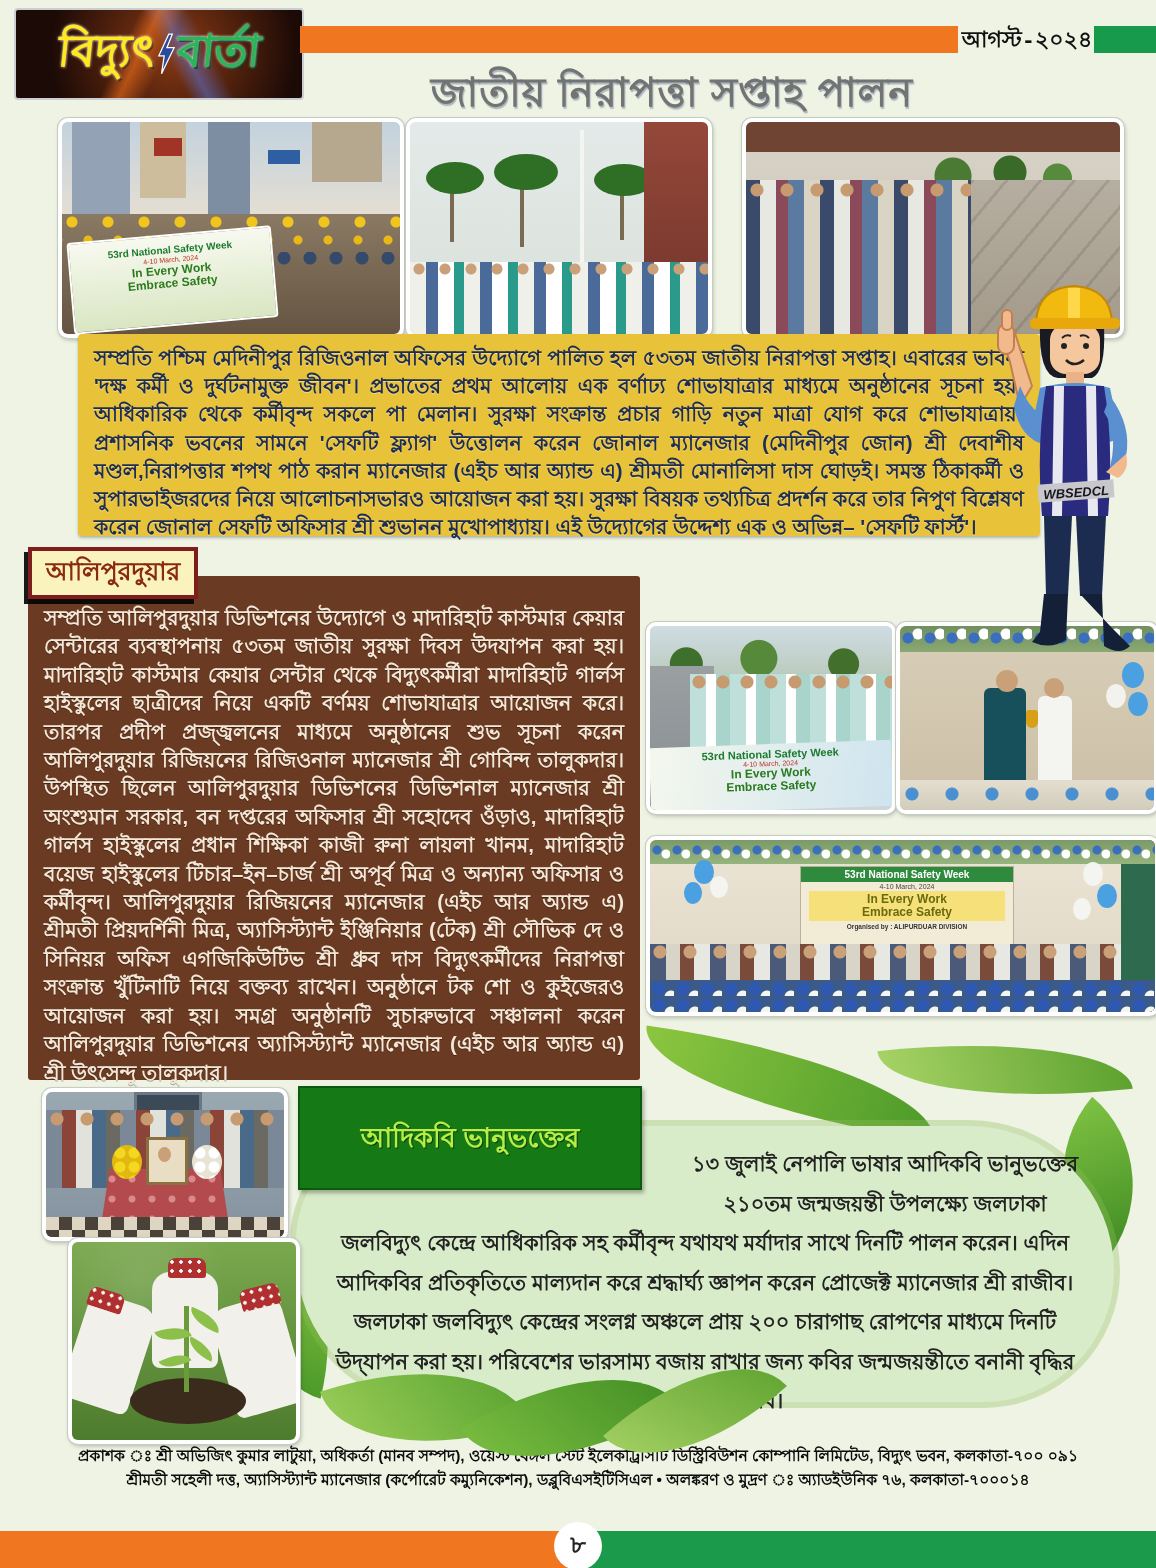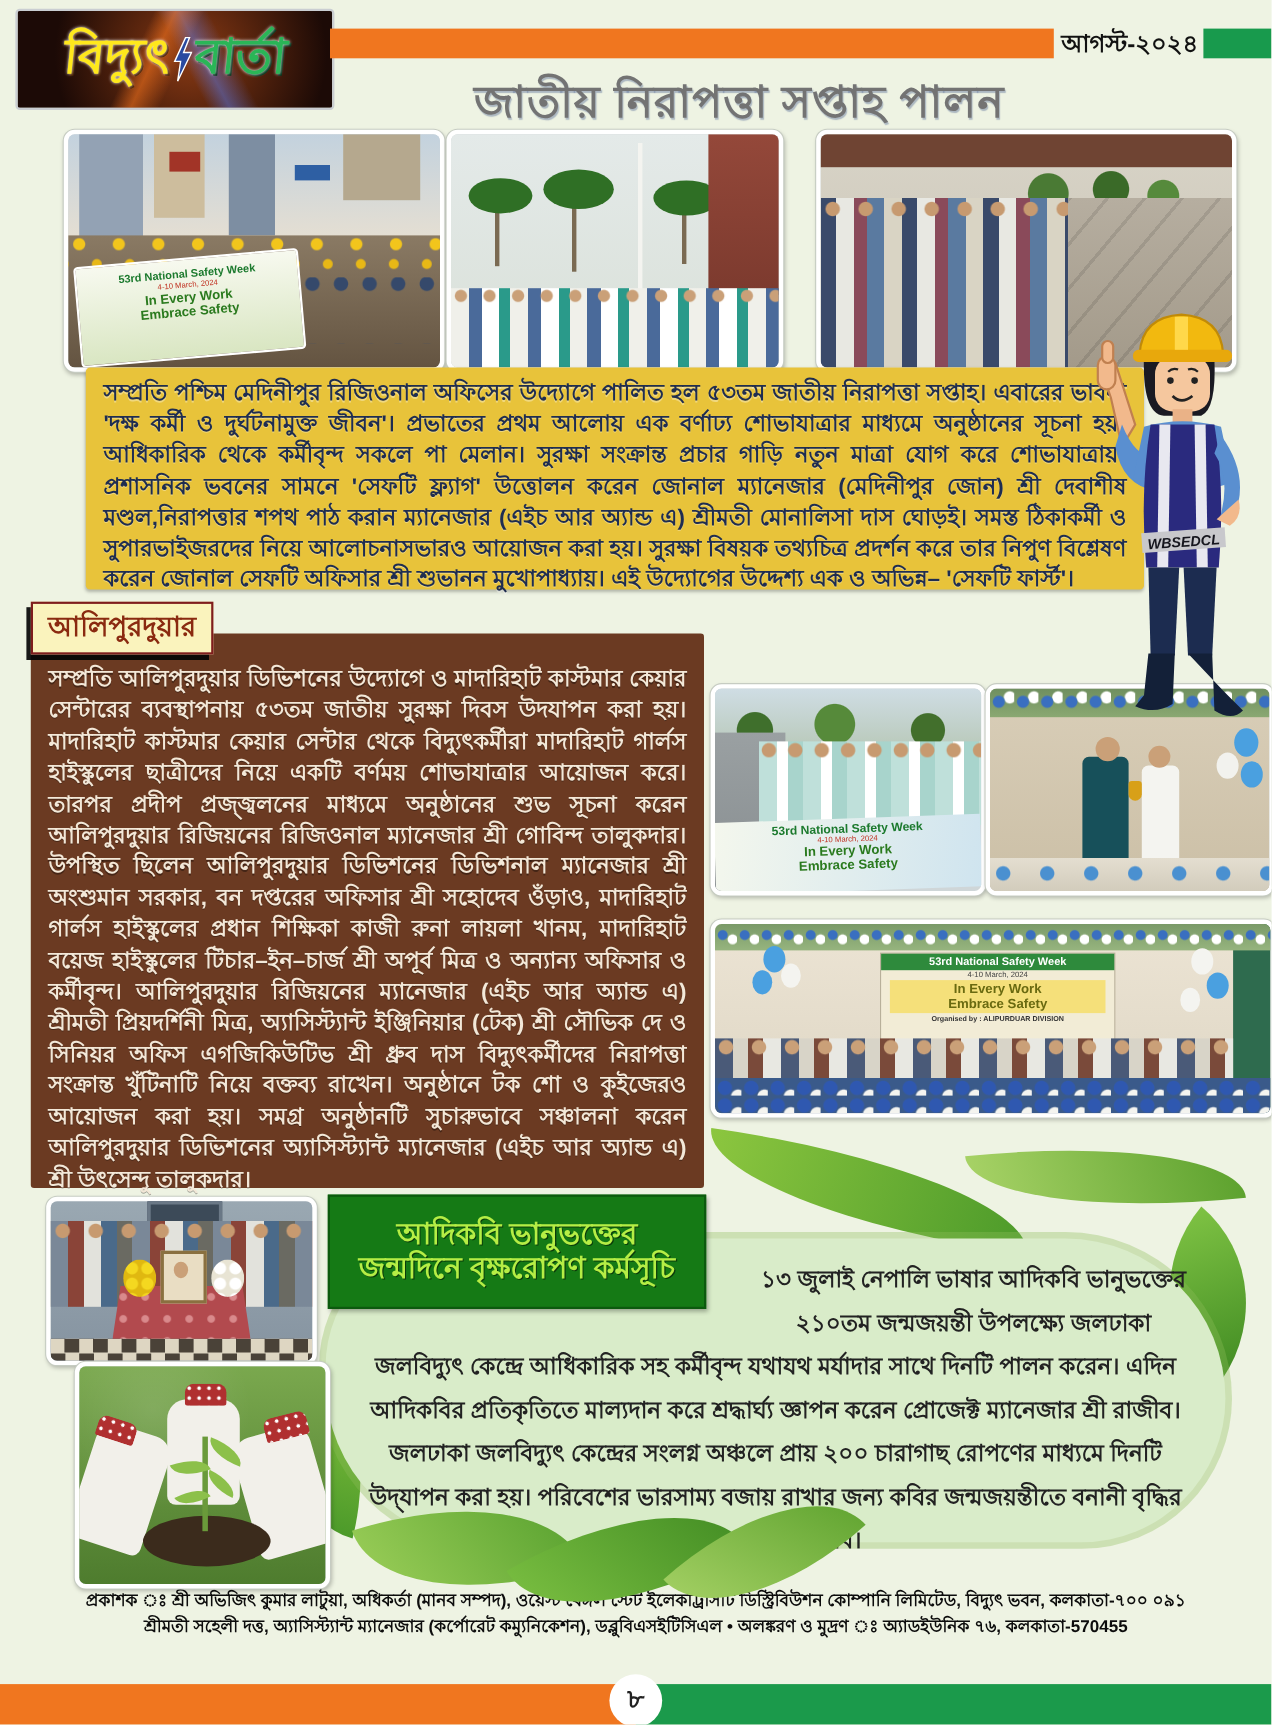--- a/index.html
+++ b/index.html
@@ -13,21 +13,21 @@
       linear-gradient(115deg, transparent 38%, rgba(255,120,30,.55) 44%, transparent 52%),
       linear-gradient(62deg, transparent 52%, rgba(90,130,255,.45) 58%, transparent 66%),
       radial-gradient(circle at 55% 45%, #8a3a14, #1c0a06 75%);
     display:flex;align-items:center;justify-content:center;gap:2px;}
   .logo-w1{font-size:44px;font-weight:700;color:#ffe81c;transform:skewX(-6deg);
     text-shadow:0 0 3px #fff,2px 2px 0 #4a2000;}
   .logo-w2{font-size:44px;font-weight:700;color:#2ab557;transform:skewX(-6deg);
     text-shadow:0 0 3px #fff,2px 2px 0 #00331a;}
   .orange-bar{left:300px;top:26px;width:658px;height:27px;background:#f0761f;}
   .issue{left:962px;top:24px;width:130px;height:32px;font-size:22px;font-weight:700;color:#111;
-    display:flex;align-items:center;justify-content:center;}
+    display:flex;align-items:center;justify-content:center;font-family:Liberation Mono, monospace;}
   .green-bar{left:1094px;top:26px;width:62px;height:27px;background:#189a4d;}
 
   .region-box{left:30px;top:66px;width:246px;height:48px;background:#d3c213;border:3px solid #101010;
     box-shadow:-5px 6px 0 rgba(5,5,5,.92);display:flex;align-items:center;justify-content:center;
     font-size:27px;font-weight:700;color:#0a0a0a;}
   .headline{left:292px;top:62px;width:760px;height:64px;font-size:40px;font-weight:700;color:#737373;
     display:flex;align-items:center;justify-content:center;letter-spacing:1px;
     text-shadow:1px 2px 1px rgba(90,110,150,.45);}
 
   
@@ -76,21 +76,21 @@
   
   .yellow-block{left:78px;top:334px;width:962px;height:202px;background:#e8c33a;border-radius:4px;
     box-shadow:0 2px 3px rgba(0,0,0,.25);padding:10px 16px;box-sizing:border-box;}
   .yellow-block p{margin:0;font-size:20.5px;line-height:28.2px;font-weight:700;color:#1f2d50;
     text-align:justify;text-shadow:0 1px 0 rgba(255,255,255,.35);}
 
   
   .mascot{left:980px;top:266px;width:176px;height:402px;z-index:6;}
 
   
-  .alip-label{left:28px;top:547px;width:162px;height:44px;background:#faf3bd;border:2px solid #7f1d1d;
+  .alip-label{left:28px;top:547px;width:162px;height:44px;background:#faf3bd;border:4px solid #7f1d1d;
     box-shadow:-4px 5px 0 rgba(5,5,5,.92);display:flex;align-items:center;justify-content:center;
     font-size:25px;font-weight:700;color:#8a2a10;z-index:4;}
   .brown-block{left:28px;top:576px;width:612px;height:504px;background:#6b3a22;border-radius:3px;
     padding:28px 16px 10px 16px;box-sizing:border-box;}
   .brown-block p{margin:0;font-size:20.5px;line-height:28.4px;font-weight:700;color:#f3e8d8;
     text-align:justify;text-shadow:0 1px 0 rgba(0,0,0,.35);}
 
   
   .pa-trees{left:0;top:0;right:0;height:54px;background:
     radial-gradient(circle at 15% 70%,#3f6f2c 16px,transparent 17px),
@@ -350,21 +350,20 @@
   <div class="leaf" style="left:330px;top:1360px;width:190px;height:95px;background:linear-gradient(70deg,#9ed05a,#56a02e);transform:rotate(-18deg);z-index:4;"></div>
   <div class="leaf" style="left:470px;top:1372px;width:200px;height:92px;background:linear-gradient(70deg,#7ec243,#3f8a22);transform:rotate(-30deg);z-index:4;"></div>
   <div class="leaf" style="left:610px;top:1368px;width:170px;height:86px;background:linear-gradient(70deg,#aad468,#5aa02c);transform:rotate(-42deg);z-index:4;"></div>
 
   <div class="abs blob">
     <div class="spacer"></div>
     <p>১৩ জুলাই নেপালি ভাষার আদিকবি ভানুভক্তের ২১০তম জন্মজয়ন্তী উপলক্ষ্যে জলঢাকা জলবিদ্যুৎ কেন্দ্রে আধিকারিক সহ কর্মীবৃন্দ যথাযথ মর্যাদার সাথে দিনটি পালন করেন। এদিন আদিকবির প্রতিকৃতিতে মাল্যদান করে শ্রদ্ধার্ঘ্য জ্ঞাপন করেন প্রোজেক্ট ম্যানেজার শ্রী রাজীব। জলঢাকা জলবিদ্যুৎ কেন্দ্রের সংলগ্ন অঞ্চলে প্রায় ২০০ চারাগাছ রোপণের মাধ্যমে দিনটি উদ্‌যাপন করা হয়। পরিবেশের ভারসাম্য বজায় রাখার জন্য কবির জন্মজয়ন্তীতে বনানী বৃদ্ধির উদ্যোগটি অভিনব।</p>
   </div>
   <div class="abs green-title">
     <div>আদিকবি ভানুভক্তের</div>
-    <div>জন্মদিনে বৃক্ষরোপণ কর্মসূচি</div>
   </div>
 
   <div class="abs ph" style="left:42px;top:1088px;width:238px;height:145px;z-index:5;">
     <div class="abs pd-bg"></div>
     <div class="abs pd-door"></div>
     <div class="abs pd-people"></div>
     <div class="abs pd-table"></div>
     <div class="abs pd-frame">
         <i></i>
       </div>
@@ -384,21 +383,21 @@
     <div class="abs pe-soil"></div>
     <div class="abs pe-stem"></div>
     <div class="pe-leaf" style="left:84px;top:84px;width:34px;height:16px;transform:rotate(-20deg);"></div>
     <div class="pe-leaf" style="left:116px;top:70px;width:34px;height:16px;transform:rotate(200deg);"></div>
     <div class="pe-leaf" style="left:88px;top:112px;width:30px;height:14px;transform:rotate(-28deg);"></div>
     <div class="pe-leaf" style="left:114px;top:100px;width:30px;height:14px;transform:rotate(206deg);"></div>
   </div>
 
   <div class="abs footer">
     <div>প্রকাশক ঃ শ্রী অভিজিৎ কুমার লাটুয়া, অধিকর্তা (মানব সম্পদ), ওয়েস্ট বেঙ্গল স্টেট ইলেকট্রিসিটি ডিস্ট্রিবিউশন কোম্পানি লিমিটেড, বিদ্যুৎ ভবন, কলকাতা-৭০০ ০৯১</div>
-    <div>শ্রীমতী সহেলী দত্ত, অ্যাসিস্ট্যান্ট ম্যানেজার (কর্পোরেট কম্যুনিকেশন), ডব্লুবিএসইটিসিএল •  অলঙ্করণ ও মুদ্রণ ঃ অ্যাডইউনিক ৭৬, কলকাতা-570455</div>
+    <div>শ্রীমতী সহেলী দত্ত, অ্যাসিস্ট্যান্ট ম্যানেজার (কর্পোরেট কম্যুনিকেশন), ডব্লুবিএসইটিসিএল •  অলঙ্করণ ও মুদ্রণ ঃ অ্যাডইউনিক ৭৬, কলকাতা-৭০০০১৪</div>
   </div>
 
   <div class="abs bottom-bar">
     <div class="bb-orange"></div>
     <div class="bb-green"></div>
     <div class="page-num">৮</div>
   </div>
 
 </div>
 

